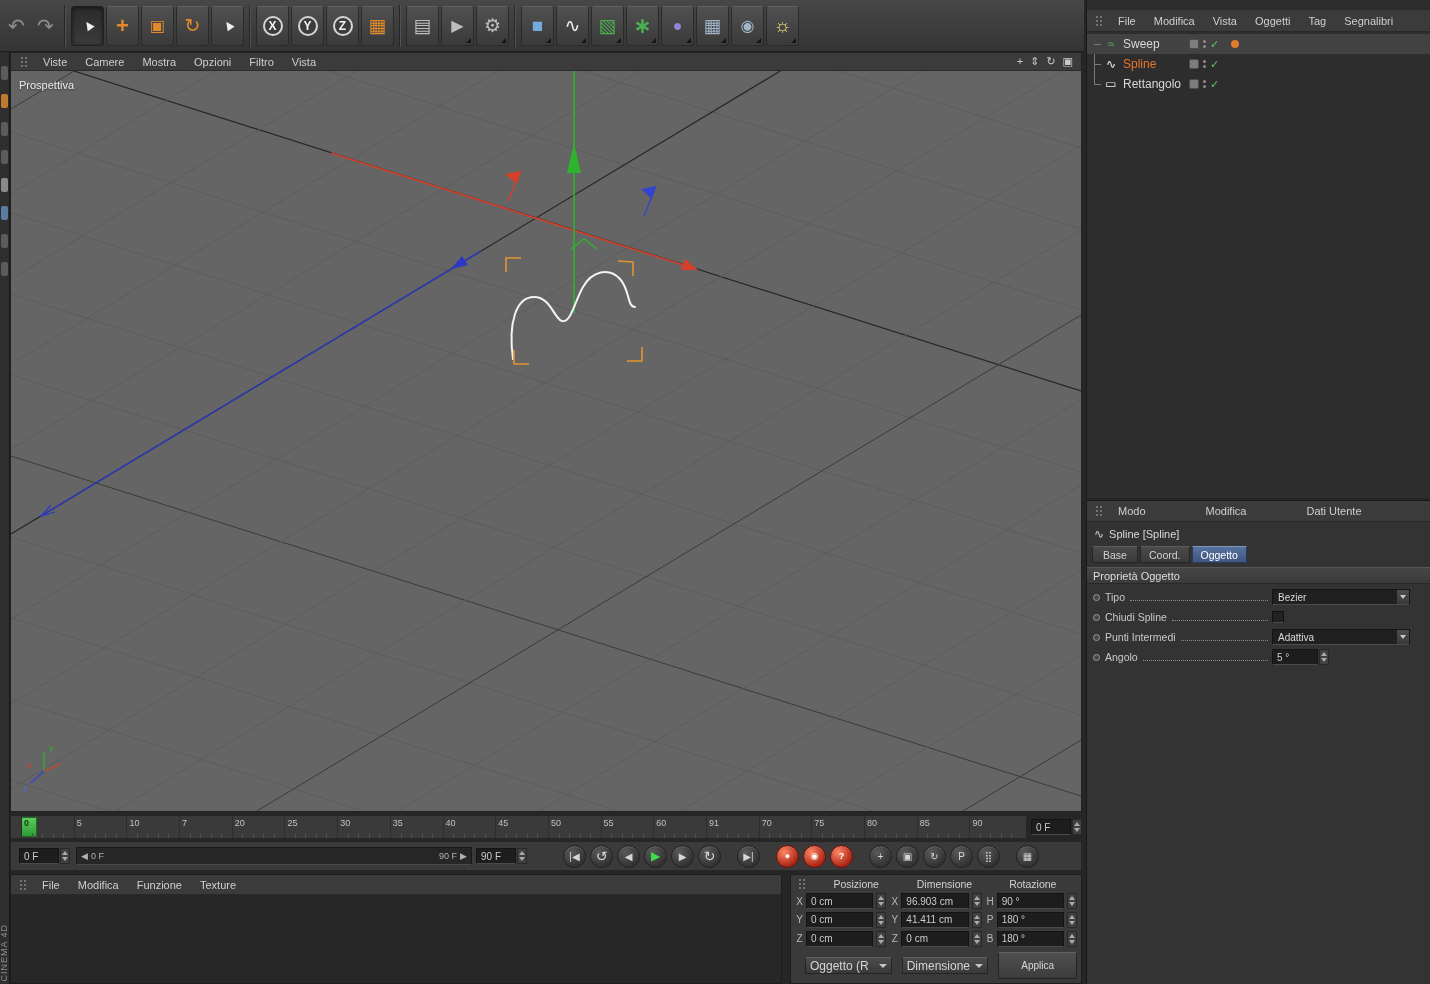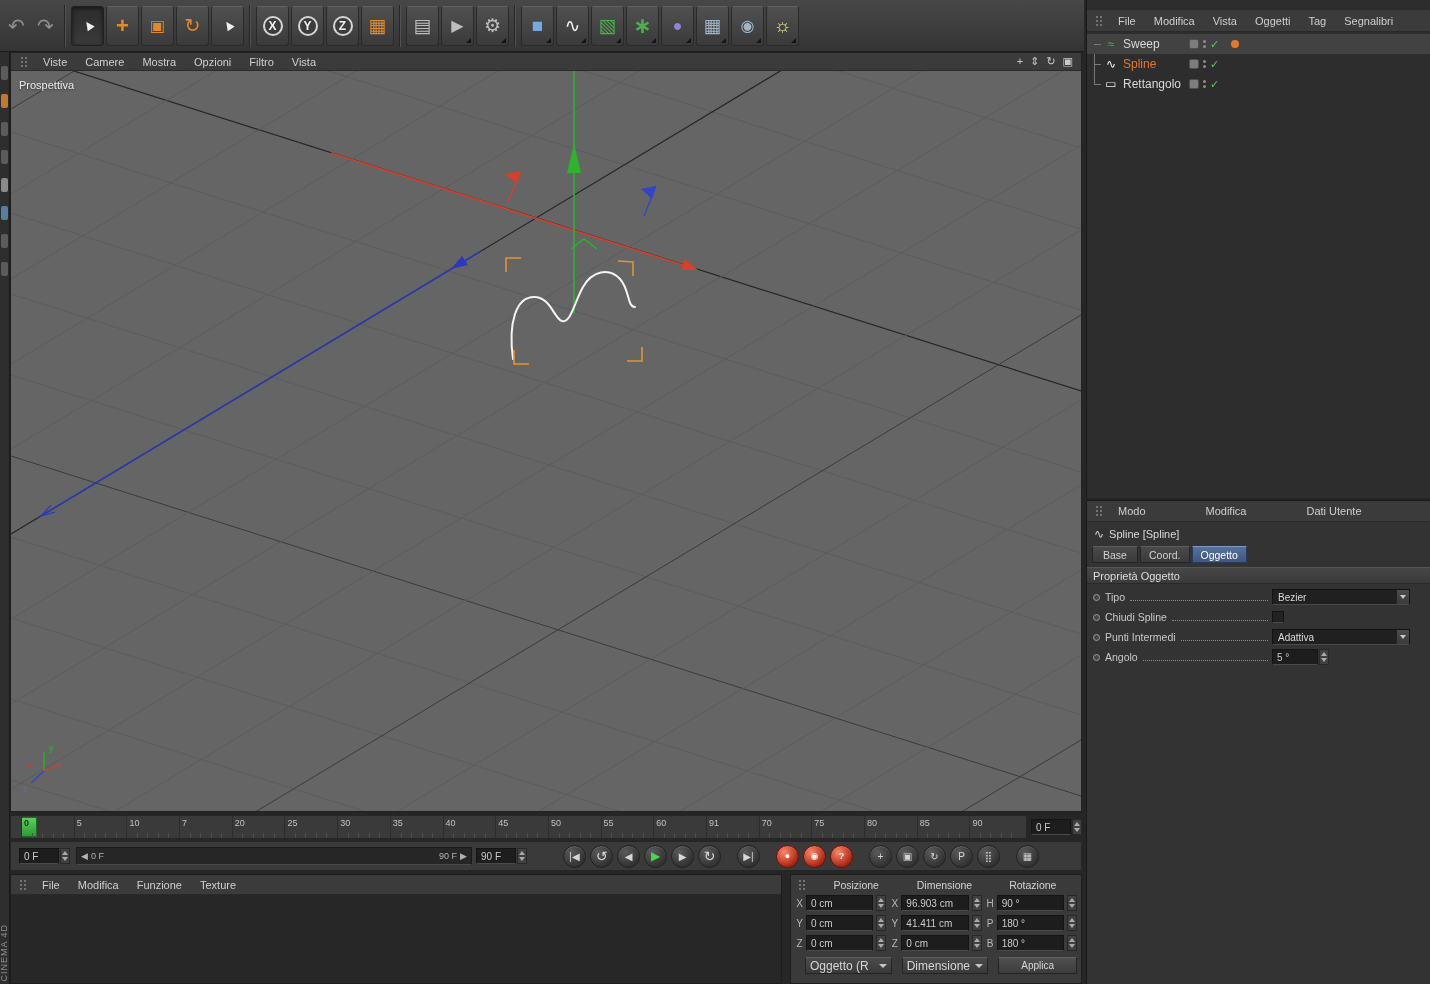--- a/index.html
+++ b/index.html
@@ -100,21 +100,21 @@
   .coord-head .h{flex:1;text-align:center;font-size:10.5px;}
   .coord-row{display:flex;align-items:center;height:20px;gap:4px;padding-left:2px;}
   .ccell{flex:1;display:flex;align-items:center;gap:2px;min-width:0;}
   .axis-l{width:9px;text-align:center;color:#b8b8b8;font-size:10px;flex:none;}
   .ccell .field{flex:1;min-width:0;}
   .coord-foot{display:flex;gap:10px;margin-top:4px;padding-left:12px;align-items:center;}
   .dd{flex:1;height:17px;background:linear-gradient(#4b4b4b,#393939);border:1px solid #242424;border-top-color:#5e5e5e;
     display:flex;align-items:center;padding:0 4px;font-size:12px;color:#d6d6d6;white-space:nowrap;overflow:hidden;}
   .dd .arr{margin-left:auto;width:0;height:0;flex:none;
     border-left:4px solid transparent;border-right:4px solid transparent;border-top:4px solid #c6c6c6;}
-  .pbtn{flex:1;height:17px;background:linear-gradient(#505050,#3c3c3c);border:1px solid #242424;border-top-color:#616161;
+  .pbtn{flex:1;height:27px;background:linear-gradient(#505050,#3c3c3c);border:1px solid #242424;border-top-color:#616161;
     color:#d8d8d8;font-size:10px;display:flex;align-items:center;justify-content:center;}
 
   
   .om-panel{position:absolute;left:1086px;top:0;width:344px;height:498px;background:#2d2d2d;
     border-left:1px solid #191919;padding-top:10px;}
   .om-list{position:relative;padding-top:2px;}
   .om-tree{position:absolute;left:7px;top:12px;width:1px;height:40px;background:#787878;}
   .om-row{position:relative;height:20px;display:flex;align-items:center;padding-left:16px;}
   .om-row::before{content:'';position:absolute;left:7px;top:10px;width:7px;height:1px;background:#787878;}
   .om-row.hl{background:#424242;}

